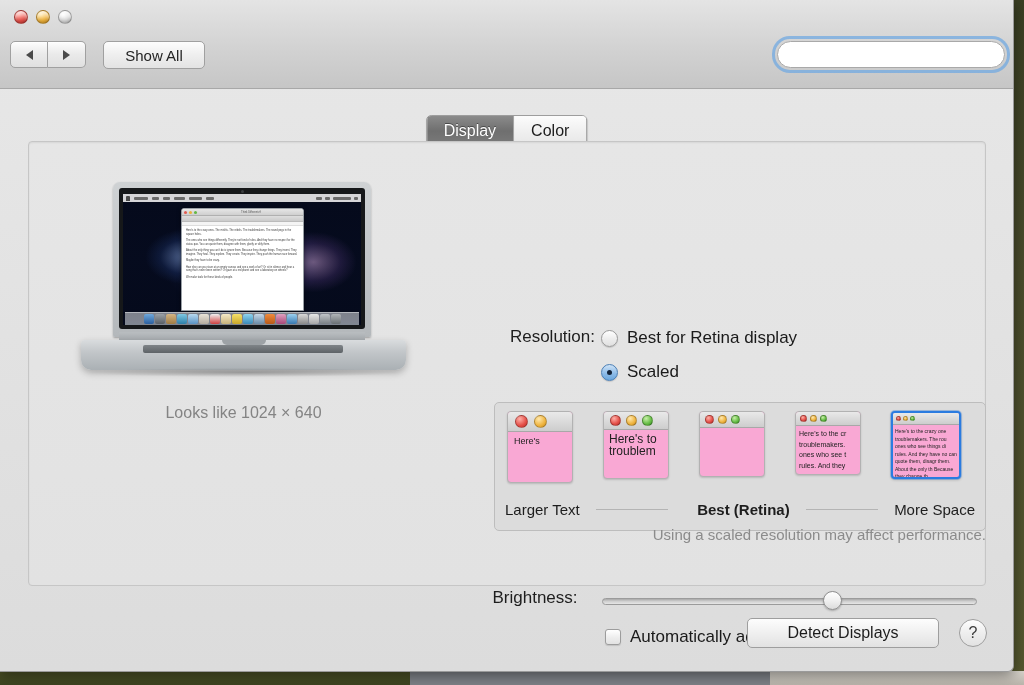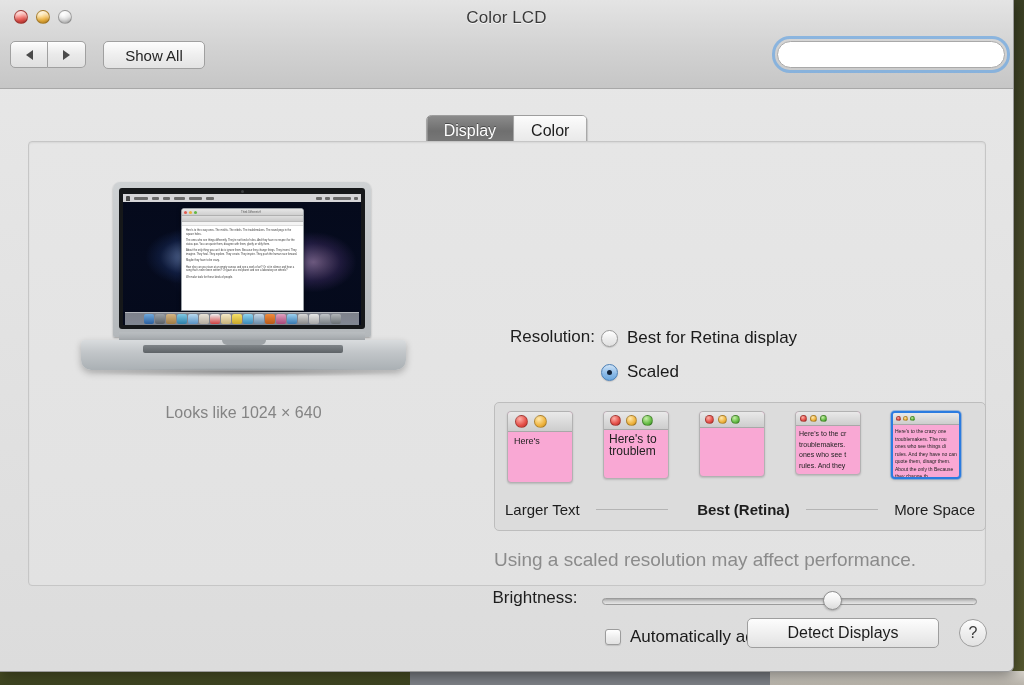--- a/index.html
+++ b/index.html
@@ -294,22 +294,22 @@
   .thumb .tbody { color: #222; overflow: hidden; }
   #thumb-labels {
     position: absolute; left: 10px; right: 10px; top: 98px;
     display: flex; align-items: center; gap: 16px;
   }
   #thumb-labels .tl { font-size: 15px; color: #1d1d1d; white-space: nowrap; }
   #thumb-labels .tl.bold { font-weight: bold; padding-left: 13px; }
   #thumb-labels .rule { flex: 1; height: 1px; background: #b4b4b4; }
 
   #perfnote {
-    position: absolute; left: 465px; top: 407px; width: 492px;
-    text-align: left; font-size: 19px; color: #8b8b8b;
+    position: absolute; left: 465px; top: 384px; width: 492px;
+    text-align: right; font-size: 15px; color: #8b8b8b;
   }
 
   
   #bright-label {
     position: absolute; left: 446px; top: 446px;
     font-size: 17px; color: #1e1e1e; text-align: center; width: 120px;
   }
   #slider { position: absolute; left: 573px; top: 449px; width: 375px; height: 20px; }
   #slider .track {
     position: absolute; left: 0; top: 7px; width: 375px; height: 7px;
@@ -365,21 +365,20 @@
 <div id="window">
 
   <div id="titlebar">
 
     <div id="traffic">
       <div class="light red"></div>
       <div class="light amber"></div>
       <div class="light gray"></div>
     </div>
 
-    <div id="win-title">Color LCD</div>
 
     <div id="navgroup">
       <div class="navbtn">
         <span class="tri left"></span>
       </div>
       <div class="navbtn">
         <span class="tri right"></span>
       </div>
     </div>
 

